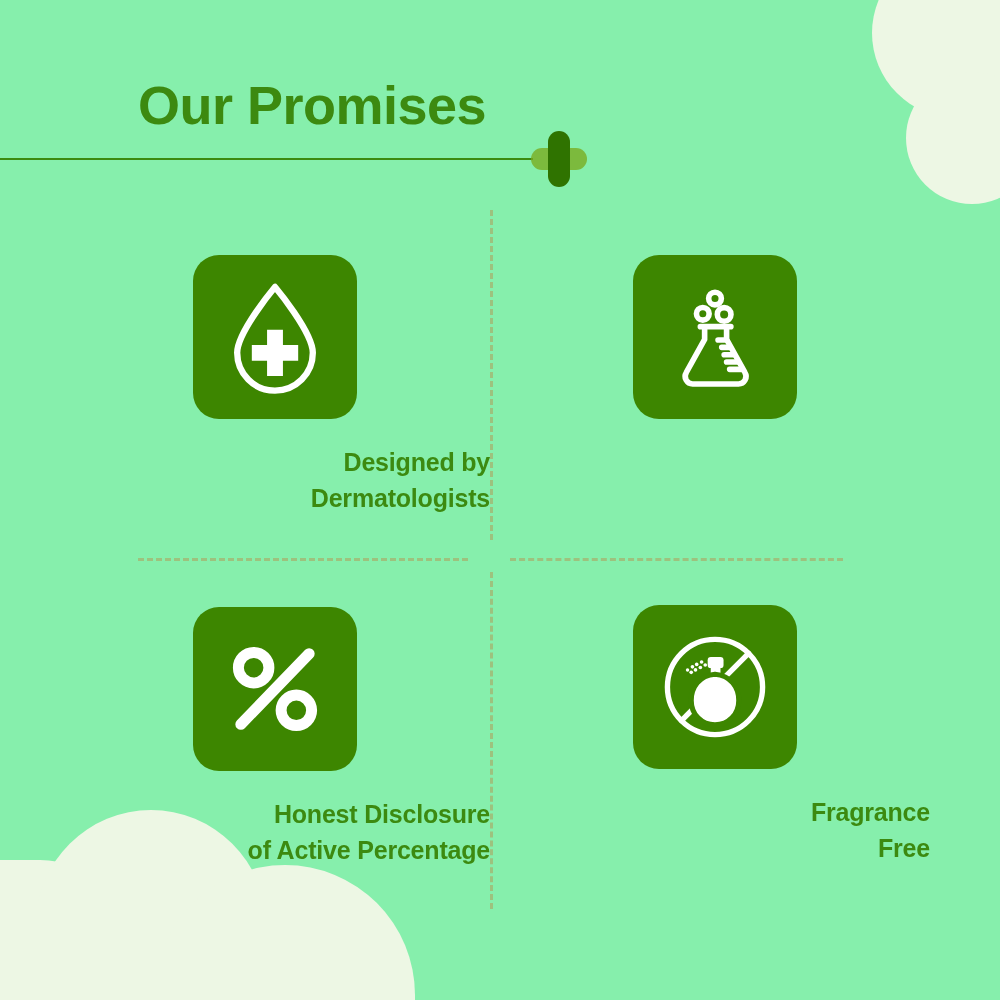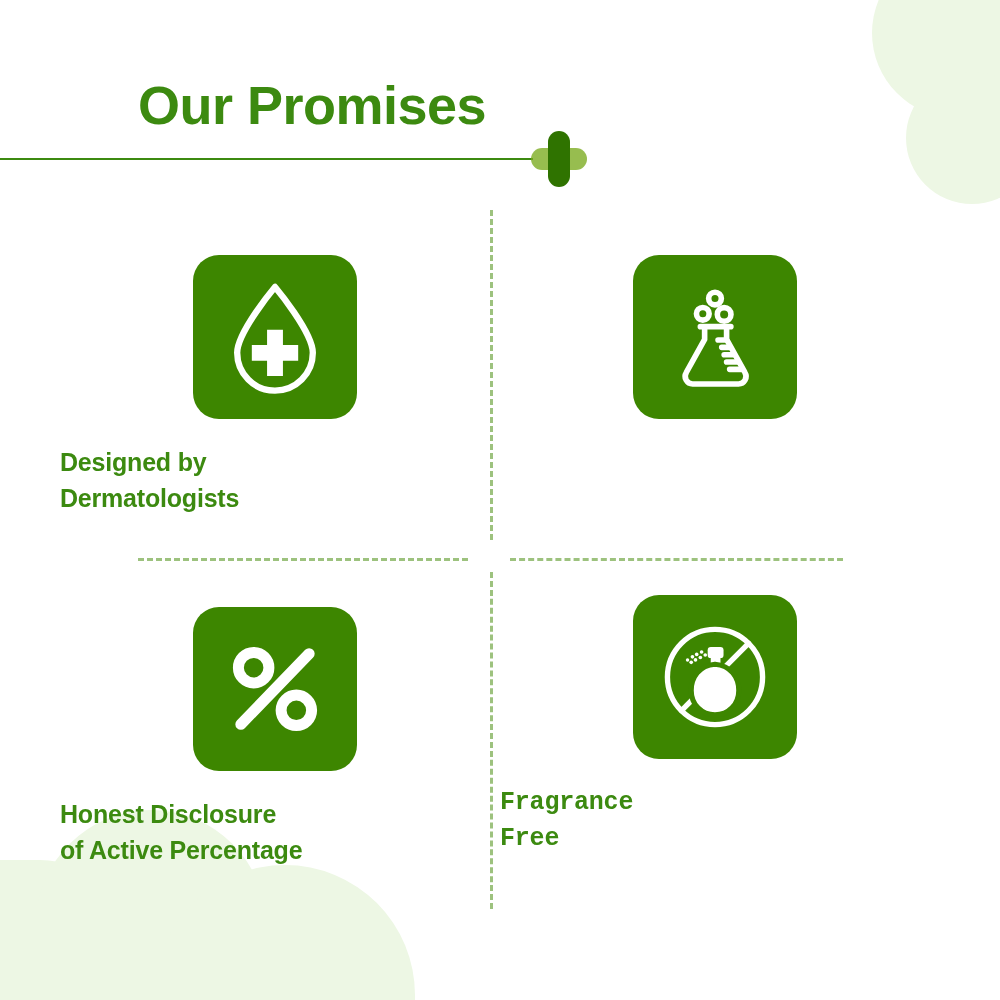--- a/index.html
+++ b/index.html
@@ -11,21 +11,21 @@
     height: 1000px;
     font-family: "Liberation Sans", sans-serif;
     background: #e6f2da;
     overflow: hidden;
   }
 
   #page {
     position: relative;
     width: 1000px;
     height: 1000px;
-    background: #ffffff;
+    background: #86efac;
     overflow: hidden;
   }
 
   
   .blob {
     position: absolute;
     background: #edf7e4;
     pointer-events: none;
   }
   .blob-tr-1 {
@@ -111,26 +111,26 @@
   .grid {
     position: absolute;
     left: 0;
     top: 195px;
     width: 1000px;
     height: 740px;
   }
   .cell {
     position: absolute;
     width: 430px;
-    text-align: left;
+    text-align: right;
   }
   .cell-tl { left: 60px;  top: 60px; }
   .cell-tr { left: 500px; top: 60px; }
   .cell-bl { left: 60px;  top: 412px; }
-  .cell-br { left: 500px; top: 400px; font-family: Liberation Mono, monospace; }
+  .cell-br { left: 500px; top: 410px; }
 
   .icon-tile {
     width: 164px;
     height: 164px;
     border-radius: 26px;
     background: #3d8600;
     margin: 0 auto;
     display: flex;
     align-items: center;
     justify-content: center;

